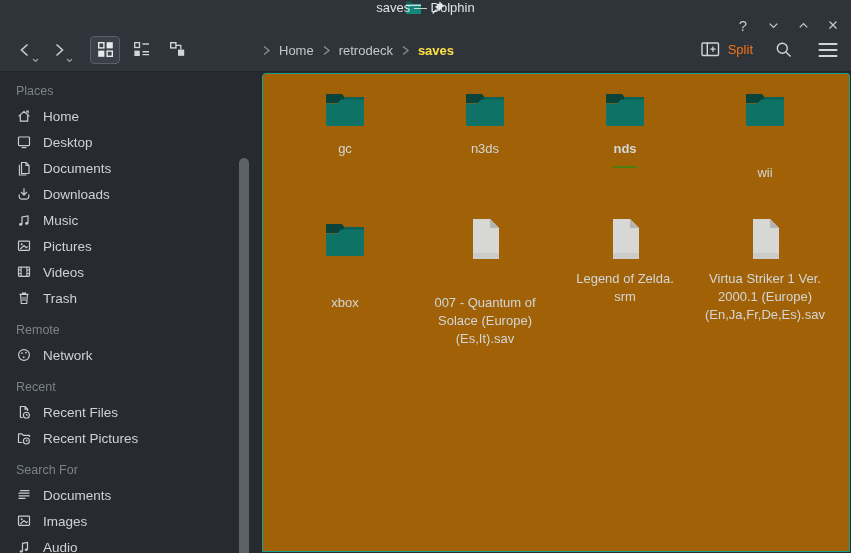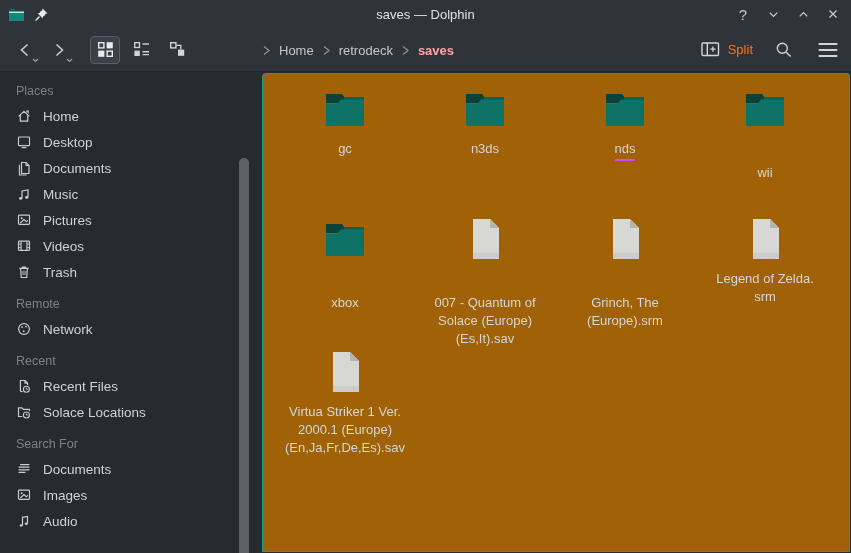--- a/index.html
+++ b/index.html
@@ -7,21 +7,21 @@
   body {
     font-family:"Liberation Sans","DejaVu Sans",sans-serif;
     background:#272b2f; color:#ced2d5; font-size:13px;
     position:relative; -webkit-font-smoothing:antialiased;
   }
   svg { display:block; }
 
   
   .titlebar {
     position:absolute; top:0; left:0; right:0; height:28px;
-    background:#2f343a; display:flex; align-items:center; padding:0 8px;
+    background:#2f343a; display:flex; align-items:center; padding:0 8px;flex-direction:column;
   }
   .titlebar-left { display:flex; align-items:center; gap:9px; }
   .titlebar-title {
     position:absolute; left:0; right:0; text-align:center;
     color:#dee2e5; font-size:13px; pointer-events:none;
   }
   .titlebar-controls { display:flex; align-items:center; gap:10px; margin-left:auto; position:relative; z-index:2; }
   .win-btn { width:20px; height:20px; display:flex; align-items:center; justify-content:center; color:#c8ccd0; cursor:default; }
   .help-glyph { font-size:15px; color:#c3c8cc; font-weight:400; }
 
@@ -37,21 +37,21 @@
   .vm-btn {
     width:30px; height:28px; display:flex; align-items:center; justify-content:center;
     border-radius:4px; border:1px solid transparent;
   }
   .vm-btn.active { background:#3b4148; border-color:#585f66; }
   .breadcrumb {
     position:absolute; left:262px; top:0; height:44px;
     display:flex; align-items:center; gap:4px;
   }
   .crumb { color:#c3c8cc; padding:2px 4px; }
-  .crumb.current { color:#fca5a5; font-weight:bold; }
+  .crumb.current { color:#fde047; font-weight:bold; }
   .crumb-sep { color:#8a9095; display:flex; align-items:center; }
   .toolbar-right { margin-left:auto; display:flex; align-items:center; gap:18px; }
   .split-btn { display:flex; align-items:center; gap:8px; color:#f97316; }
   .icon-btn { display:flex; align-items:center; justify-content:center; width:26px; height:26px; }
 
   
   .sidebar {
     position:absolute; top:72px; left:0; width:286px; bottom:0;
     background:#272b2f; overflow:hidden; padding:4px 0 0 8px;
   }
@@ -73,21 +73,21 @@
   .grid {
     display:grid; grid-template-columns:repeat(4,140px);
     padding:11px 0 0 12px; align-items:start;
   }
   .cell { width:140px; display:flex; flex-direction:column; align-items:center; }
   .cell.r1 { min-height:96px; }
   .cell.r2 { min-height:130px;gap:24px; }
   .cell .item-icon { width:48px; height:48px; margin-bottom:7px; }
   .item-label { text-align:center; color:#d2d6d8; line-height:18px; max-width:134px; }
   .item-label .ln { display:block; white-space:nowrap; }
-  .item-label.underlined .ln { border-bottom:2px solid #d946ef; padding-bottom:1px; }
+  .item-label.underlined .ln { border-bottom:2px solid #4d7c0f; padding-bottom:8px;font-weight:bold; }
 
   .defs-hidden { position:absolute; width:0; height:0; overflow:hidden; }
 </style>
 </head>
 <body>
 
 <svg class="defs-hidden" xmlns="http://www.w3.org/2000/svg">
   <defs>
     <g id="sym-folder">
       <path d="M5 9 H21 L24 13 V18 H5 Z" fill="#0a4339"></path>
@@ -249,20 +249,27 @@
   <div class="sb-item">
     <svg width="16" height="16" viewBox="0 0 16 16">
       <path d="M5.5 2.5 H10 L13 5.5 V13.5 H5.5 Z" fill="none" stroke="#c9cdd0" stroke-width="1.2" stroke-linejoin="round"></path>
       <path d="M10 2.5 V5.5 H13" fill="none" stroke="#c9cdd0" stroke-width="1.1"></path>
       <path d="M3.4 4.8 V15 H10.5" fill="none" stroke="#c9cdd0" stroke-width="1.1"></path>
     </svg>
     <span class="sb-label">Documents</span>
   </div>
   <div class="sb-item">
     <svg width="16" height="16" viewBox="0 0 16 16">
+      <path d="M8 2.5 V8.6 M5.4 6.4 L8 9 L10.6 6.4" fill="none" stroke="#c9cdd0" stroke-width="1.2" stroke-linejoin="round" stroke-linecap="round"></path>
+      <path d="M3.2 8.8 V10 a3.2 3.2 0 0 0 3.2 3.2 h3.2 a3.2 3.2 0 0 0 3.2 -3.2 V8.8" fill="none" stroke="#c9cdd0" stroke-width="1.2" stroke-linecap="round"></path>
+    </svg>
+    <span class="sb-label">Downloads</span>
+  </div>
+  <div class="sb-item">
+    <svg width="16" height="16" viewBox="0 0 16 16">
       <path d="M6 12.3 V5 L12 3.9 V11.3" fill="none" stroke="#c9cdd0" stroke-width="1.2"></path>
       <ellipse cx="4.7" cy="12.4" rx="1.6" ry="1.3" fill="#c9cdd0"></ellipse>
       <ellipse cx="10.7" cy="11.4" rx="1.6" ry="1.3" fill="#c9cdd0"></ellipse>
     </svg>
     <span class="sb-label">Music</span>
   </div>
   <div class="sb-item">
     <svg width="16" height="16" viewBox="0 0 16 16">
       <rect x="2.5" y="3.2" width="11" height="9.2" rx="0.8" fill="none" stroke="#c9cdd0" stroke-width="1.2"></rect>
       <circle cx="5.7" cy="6.2" r="1" fill="#c9cdd0"></circle>
@@ -308,21 +315,21 @@
       <path d="M10.4 9.8 V11.2 H11.8" fill="none" stroke="#c9cdd0" stroke-width="1"></path>
     </svg>
     <span class="sb-label">Recent Files</span>
   </div>
   <div class="sb-item">
     <svg width="16" height="16" viewBox="0 0 16 16">
       <path d="M6.3 12.5 H2.5 V3.8 H6 L7.3 5.3 H13.5 V7" fill="none" stroke="#c9cdd0" stroke-width="1.2" stroke-linejoin="round"></path>
       <circle cx="10.4" cy="11" r="3" fill="none" stroke="#c9cdd0" stroke-width="1.1"></circle>
       <path d="M10.4 9.6 V11 H11.8" fill="none" stroke="#c9cdd0" stroke-width="1"></path>
     </svg>
-    <span class="sb-label">Solace Locations</span>
+    <span class="sb-label">Recent Pictures</span>
   </div>
 
   <div class="sb-section-title">Search For</div>
   <div class="sb-item">
     <svg width="16" height="16" viewBox="0 0 16 16">
       <path d="M4.5 3.6 H13 M3 6.2 H13 M3 8.8 H13 M3 11.4 H9" stroke="#c9cdd0" stroke-width="1.2" stroke-linecap="round"></path>
     </svg>
     <span class="sb-label">Documents</span>
   </div>
   <div class="sb-item">
@@ -398,29 +405,20 @@
       <svg class="item-icon" viewBox="0 0 48 48">
           <use href="#sym-file"></use>
         </svg>
       <div class="item-label">
         <span class="ln">007 - Quantum of</span>
         <span class="ln">Solace (Europe)</span>
         <span class="ln">(Es,It).sav</span>
       </div>
     </div>
 
-    <div class="cell r2">
-      <svg class="item-icon" viewBox="0 0 48 48">
-          <use href="#sym-file"></use>
-        </svg>
-      <div class="item-label">
-        <span class="ln">Grinch, The</span>
-        <span class="ln">(Europe).srm</span>
-      </div>
-    </div>
 
     <div class="cell">
       <svg class="item-icon" viewBox="0 0 48 48">
           <use href="#sym-file"></use>
         </svg>
       <div class="item-label">
         <span class="ln">Legend of Zelda.</span>
         <span class="ln">srm</span>
       </div>
     </div>

